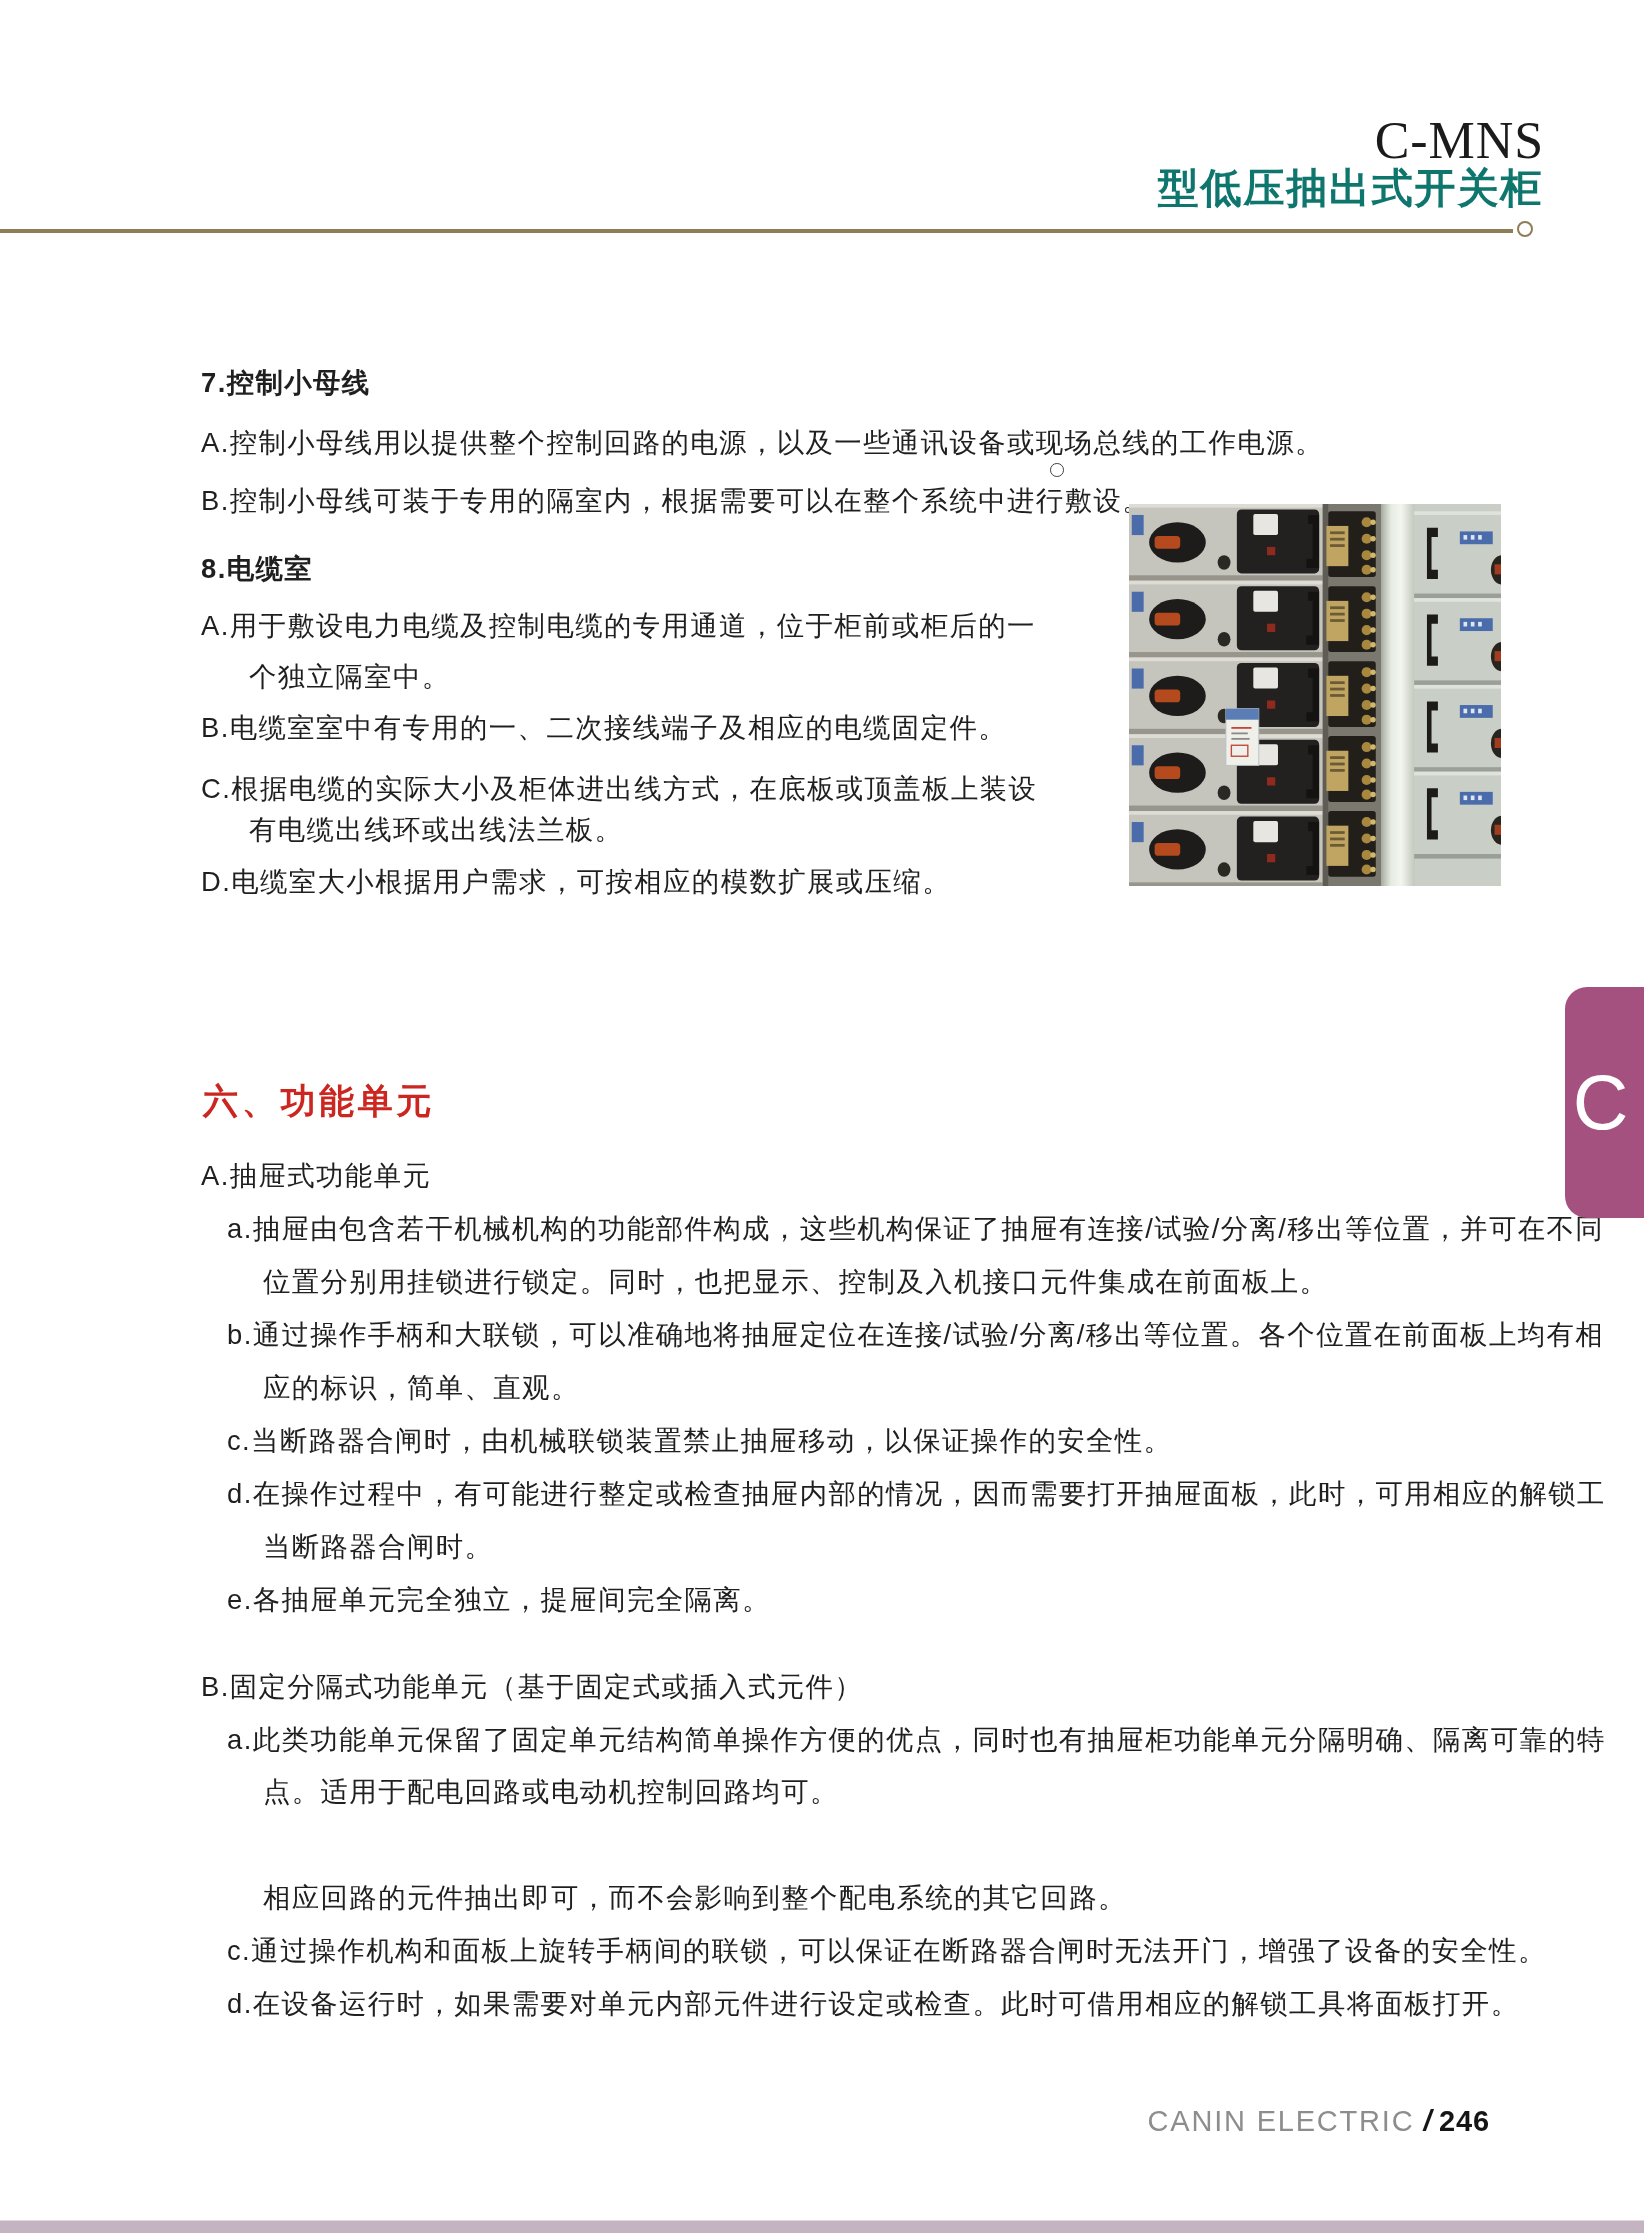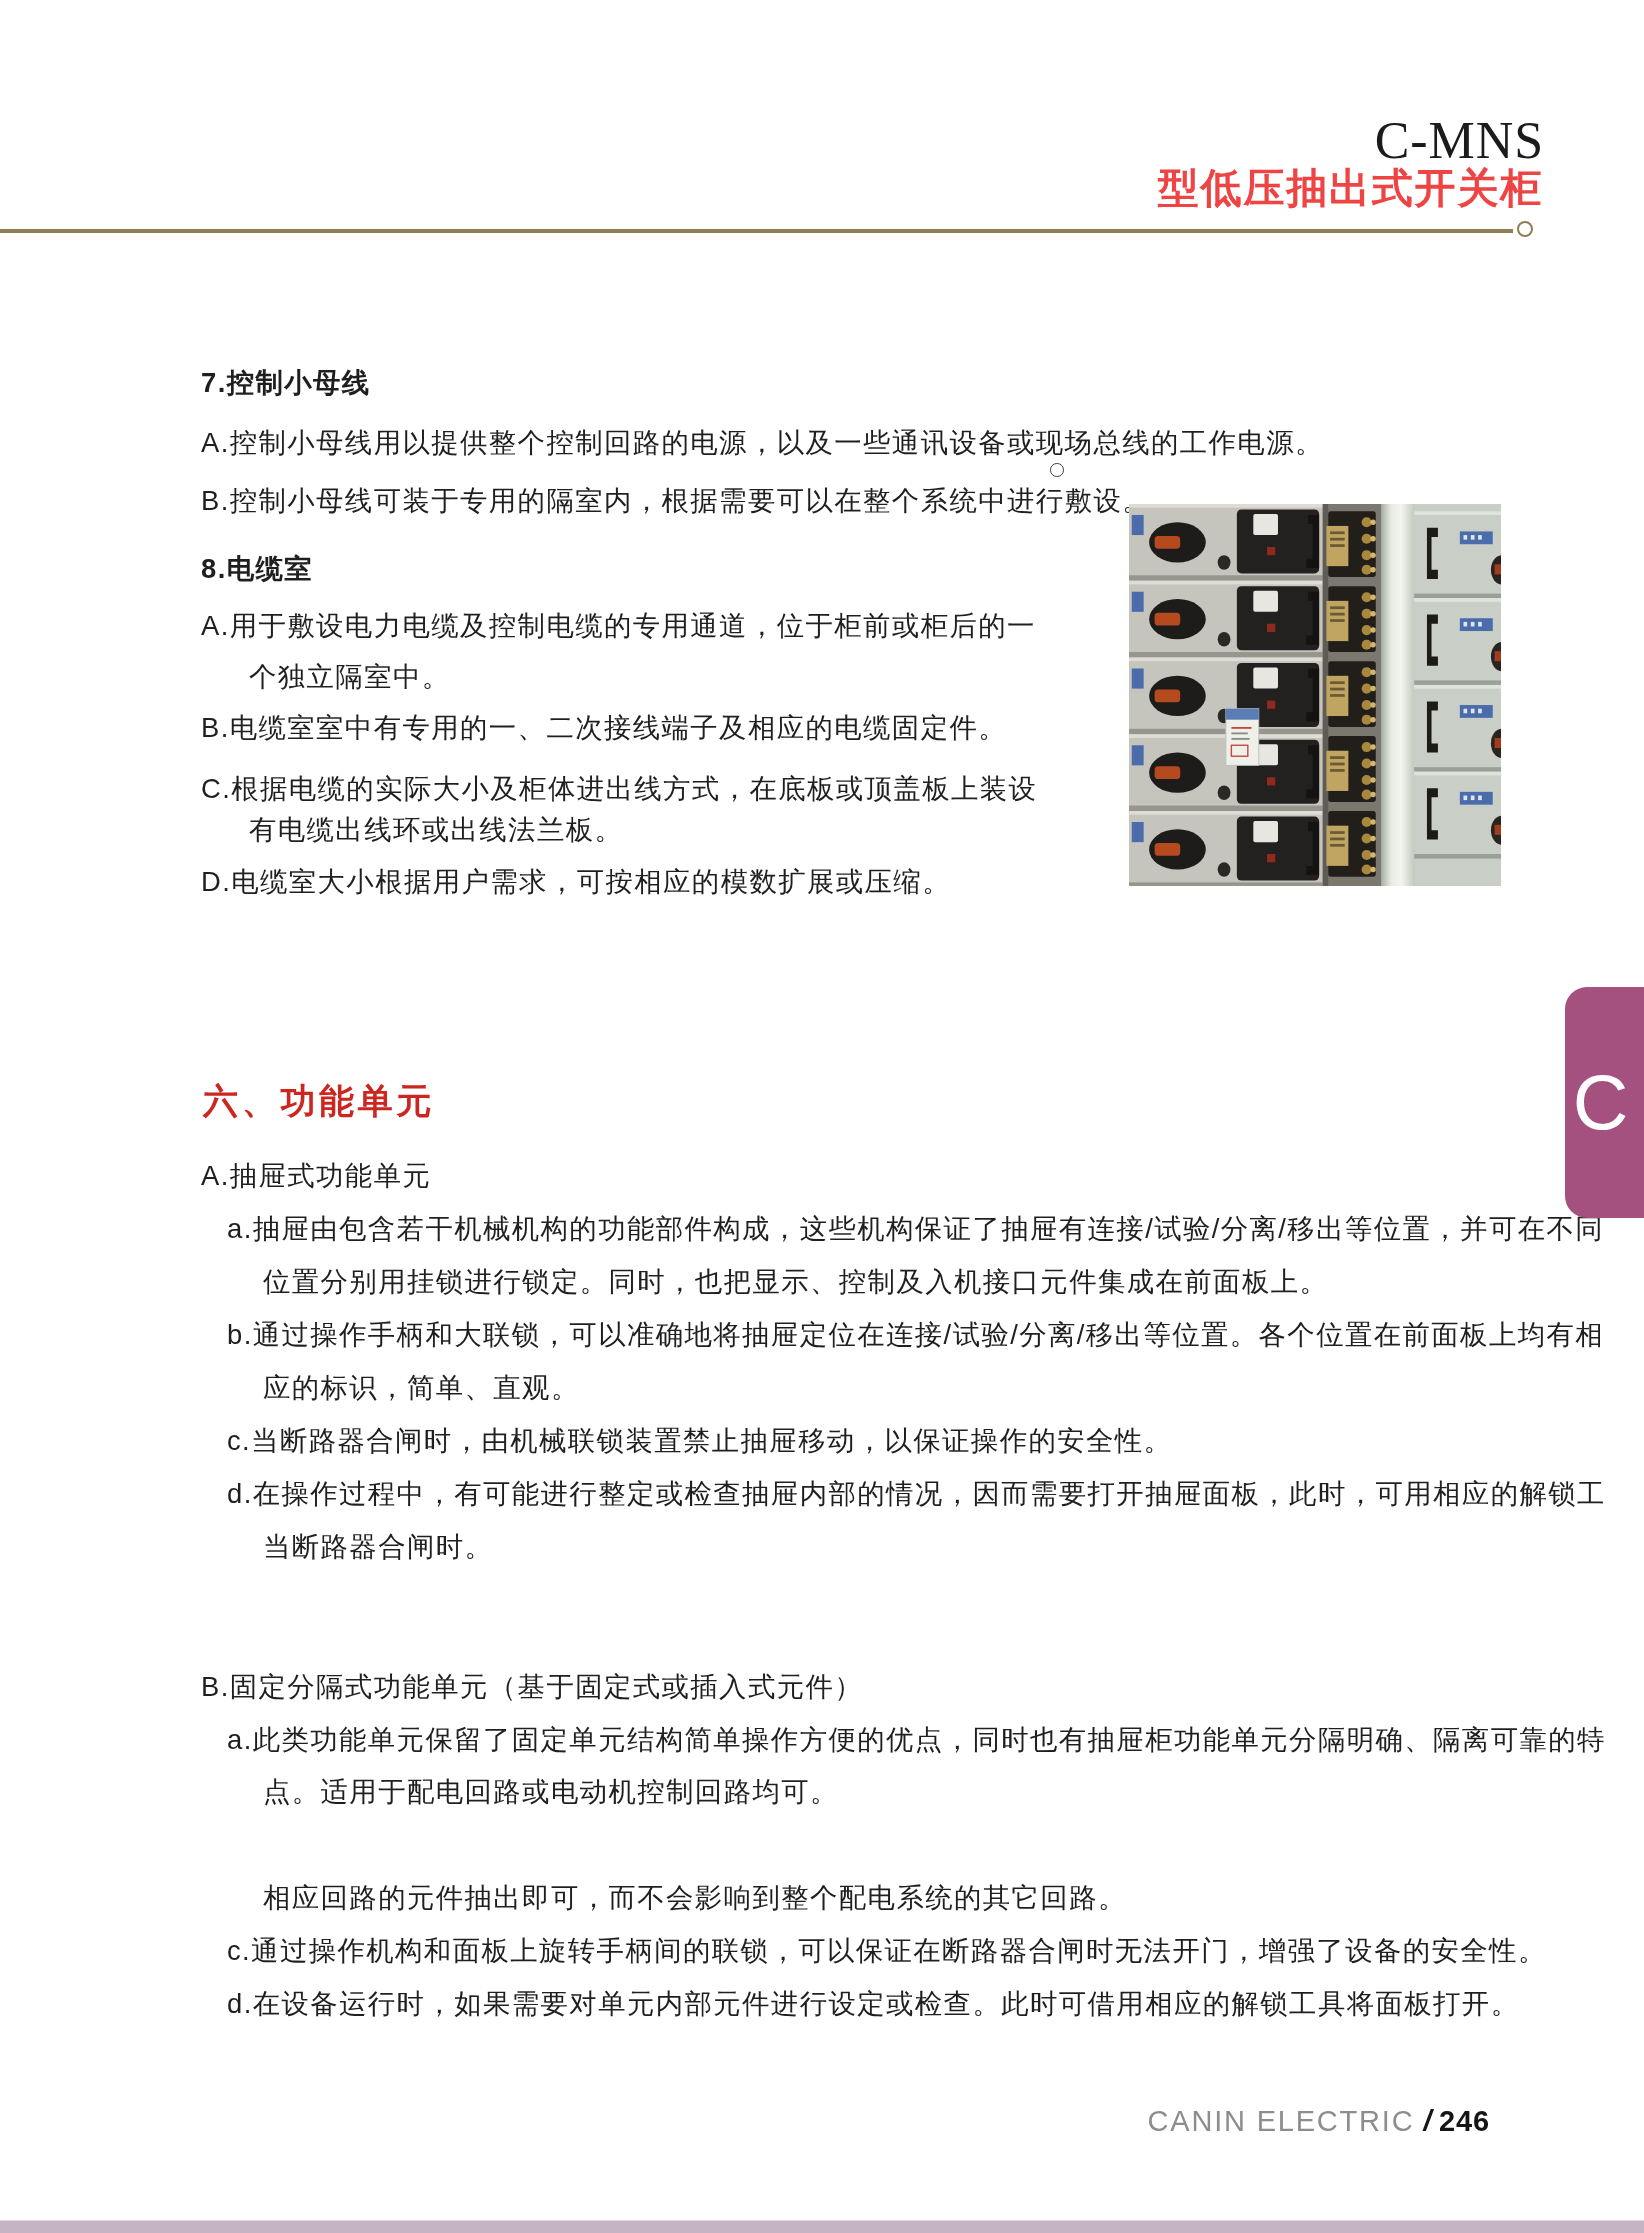--- a/index.html
+++ b/index.html
@@ -3,21 +3,21 @@
 <meta charset="utf-8">
 <style>
   html,body{margin:0;padding:0;background:#e9e9e9;}
   .page{position:relative;width:1645px;height:2233px;margin:0 auto;background:#ffffff;overflow:hidden;
         font-family:"Liberation Sans","DejaVu Sans",sans-serif;color:#1f1f1f;}
 
   
   .hdr-code{position:absolute;top:111px;right:101px;font-family:"Liberation Serif","DejaVu Serif",serif;
             font-size:52px;letter-spacing:0.9px;color:#1b1b1b;white-space:nowrap;}
   .hdr-name{position:absolute;top:161px;right:102px;font-size:41px;font-weight:bold;letter-spacing:1.8px;
-            color:#ef4444;white-space:nowrap;}
+            color:#0f766e;white-space:nowrap;}
   .hdr-rule{position:absolute;top:229px;left:0;width:1513px;height:3.7px;background:#8d7e55;}
   .hdr-ring{position:absolute;top:221px;left:1517px;width:16.4px;height:16.4px;border:2.7px solid #8d7e55;
             border-radius:50%;background:#fff;box-sizing:border-box;}
   .mini-ring{position:absolute;top:463px;left:1050px;width:13.7px;height:13.7px;border:1.8px solid #3f3f3f;
             border-radius:50%;background:#fff;box-sizing:border-box;}
 
   
   .bl{position:absolute;font-size:27.4px;line-height:37px;letter-spacing:1.4px;white-space:nowrap;color:#1f1f1f;}
   .bold{font-weight:bold;}
   .x0{left:201px;}   
@@ -147,20 +147,21 @@
   <div class="red-head">六、功能单元</div>
 
   <div class="bl x0" style="top:1157px">A.抽屉式功能单元</div>
   <div class="bl xa" style="top:1210px">a.抽屉由包含若干机械机构的功能部件构成，这些机构保证了抽屉有连接/试验/分离/移出等位置，并可在不同</div>
   <div class="bl xb" style="top:1263px">位置分别用挂锁进行锁定。同时，也把显示、控制及入机接口元件集成在前面板上。</div>
   <div class="bl xa" style="top:1316px">b.通过操作手柄和大联锁，可以准确地将抽屉定位在连接/试验/分离/移出等位置。各个位置在前面板上均有相</div>
   <div class="bl xb" style="top:1369px">应的标识，简单、直观。</div>
   <div class="bl xa" style="top:1422px">c.当断路器合闸时，由机械联锁装置禁止抽屉移动，以保证操作的安全性。</div>
   <div class="bl xa" style="top:1475px">d.在操作过程中，有可能进行整定或检查抽屉内部的情况，因而需要打开抽屉面板，此时，可用相应的解锁工</div>
   <div class="bl xb" style="top:1528px">当断路器合闸时。</div>
+  <div class="bl xa" style="top:1581px">e.各抽屉单元完全独立，提屉间完全隔离。</div>
 
   <div class="bl x0" style="top:1668px">B.固定分隔式功能单元（基于固定式或插入式元件）</div>
   <div class="bl xa" style="top:1721px">a.此类功能单元保留了固定单元结构简单操作方便的优点，同时也有抽屉柜功能单元分隔明确、隔离可靠的特</div>
   <div class="bl xb" style="top:1773px">点。适用于配电回路或电动机控制回路均可。</div>
   <div class="bl xb" style="top:1879px">相应回路的元件抽出即可，而不会影响到整个配电系统的其它回路。</div>
   <div class="bl xa" style="top:1932px">c.通过操作机构和面板上旋转手柄间的联锁，可以保证在断路器合闸时无法开门，增强了设备的安全性。</div>
   <div class="bl xa" style="top:1985px">d.在设备运行时，如果需要对单元内部元件进行设定或检查。此时可借用相应的解锁工具将面板打开。</div>
 
   <div class="side-tab">
     <span>C</span>

